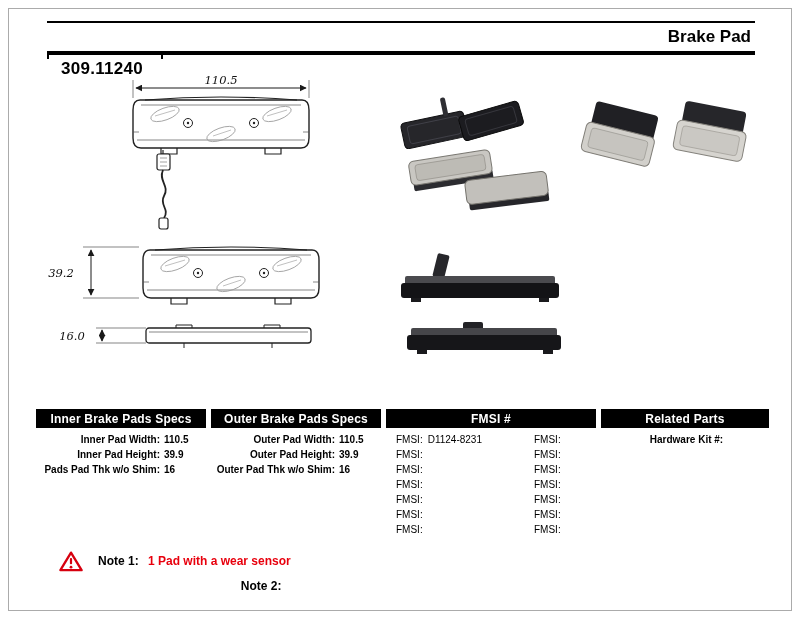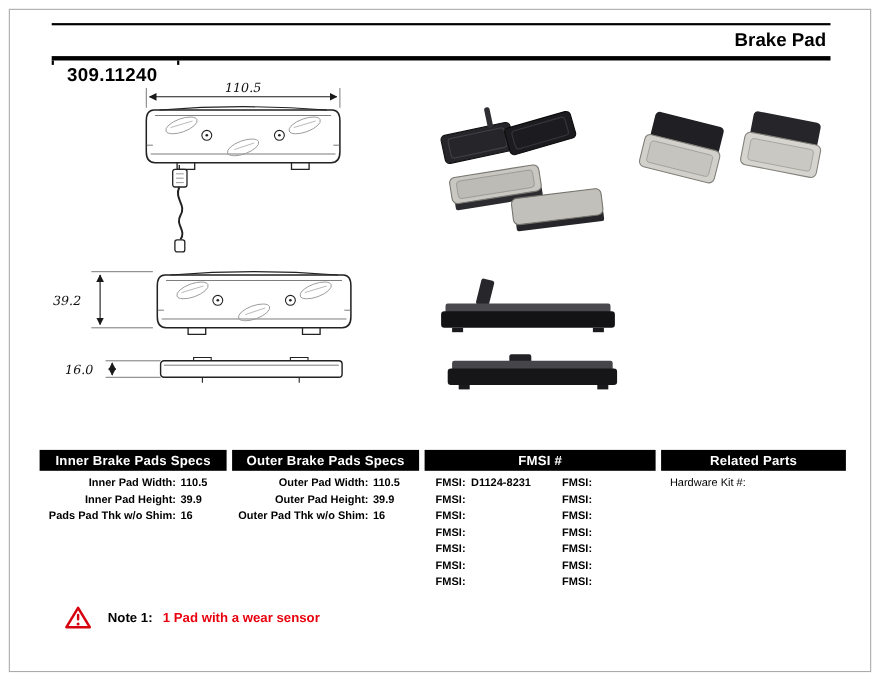--- a/index.html
+++ b/index.html
@@ -37,25 +37,25 @@
   .col-fmsi    { left:377px; width:210px; }
   .col-related { left:592px; width:168px; }
   .col-header {
     background:#000; color:#fff; font-weight:bold; font-size:12px;
     text-align:center; padding:3px 0 2px; letter-spacing:.2px;
   }
   .col-body { padding-top:4px; }
   .spec-row { display:flex; font-size:10px; font-weight:bold; line-height:15px; white-space:nowrap; }
   .s-lbl { flex:0 0 124px; text-align:right; }
   .s-val { padding-left:4px; }
-  .fmsi-row { display:flex; font-size:10px; font-weight:bold; line-height:15px; }
+  .fmsi-row { display:flex; font-size:10px; font-weight:normal; line-height:15px;gap:23px; }
   .fmsi-half { flex:0 0 50%; display:flex; padding-left:10px; white-space:nowrap; }
   .f-lbl { }
   .f-val { margin-left:5px; }
-  .rel-row { display:flex; font-size:10px; font-weight:normal; line-height:15px; padding-left:8px; white-space:nowrap; }
+  .rel-row { display:flex; font-size:10px; font-weight:bold; line-height:15px; padding-left:8px; white-space:nowrap;justify-content:center; }
   .r-val { margin-left:5px; }
   
   .notes { position:absolute; left:50px; top:541px; }
   .note-row { display:flex; align-items:center; height:22px; margin-bottom:3px;justify-content:flex-end; }
   .warn { width:24px; height:21px; margin-right:15px; }
   .note-indent { margin-left:39px; }
   .note-lbl { font-size:12px; font-weight:bold; min-width:45px; }
   .note-text { font-size:12px; font-weight:bold; color:#e8000d; margin-left:5px; }
 </style>
 </head>
@@ -308,15 +308,19 @@
   <div class="notes">
     <div class="note-row">
       <svg class="warn" viewBox="0 0 24 21">
         <polygon points="12,1.6 22.6,19.2 1.4,19.2" fill="none" stroke="#d7000f" stroke-width="2.3" stroke-linejoin="round"></polygon>
         <rect x="10.9" y="7" width="2.2" height="6.2" rx="1" fill="#d7000f"></rect>
         <circle cx="12" cy="16.2" r="1.4" fill="#d7000f"></circle>
       </svg>
       <span class="note-lbl">Note 1:</span>
       <span class="note-text">1 Pad with a wear sensor</span>
     </div>
+    <div class="note-row note-indent">
+      <span class="note-lbl">Note 2:</span>
+      <span class="note-text"></span>
+    </div>
   </div>
 
 </div>
 
 </body></html>

